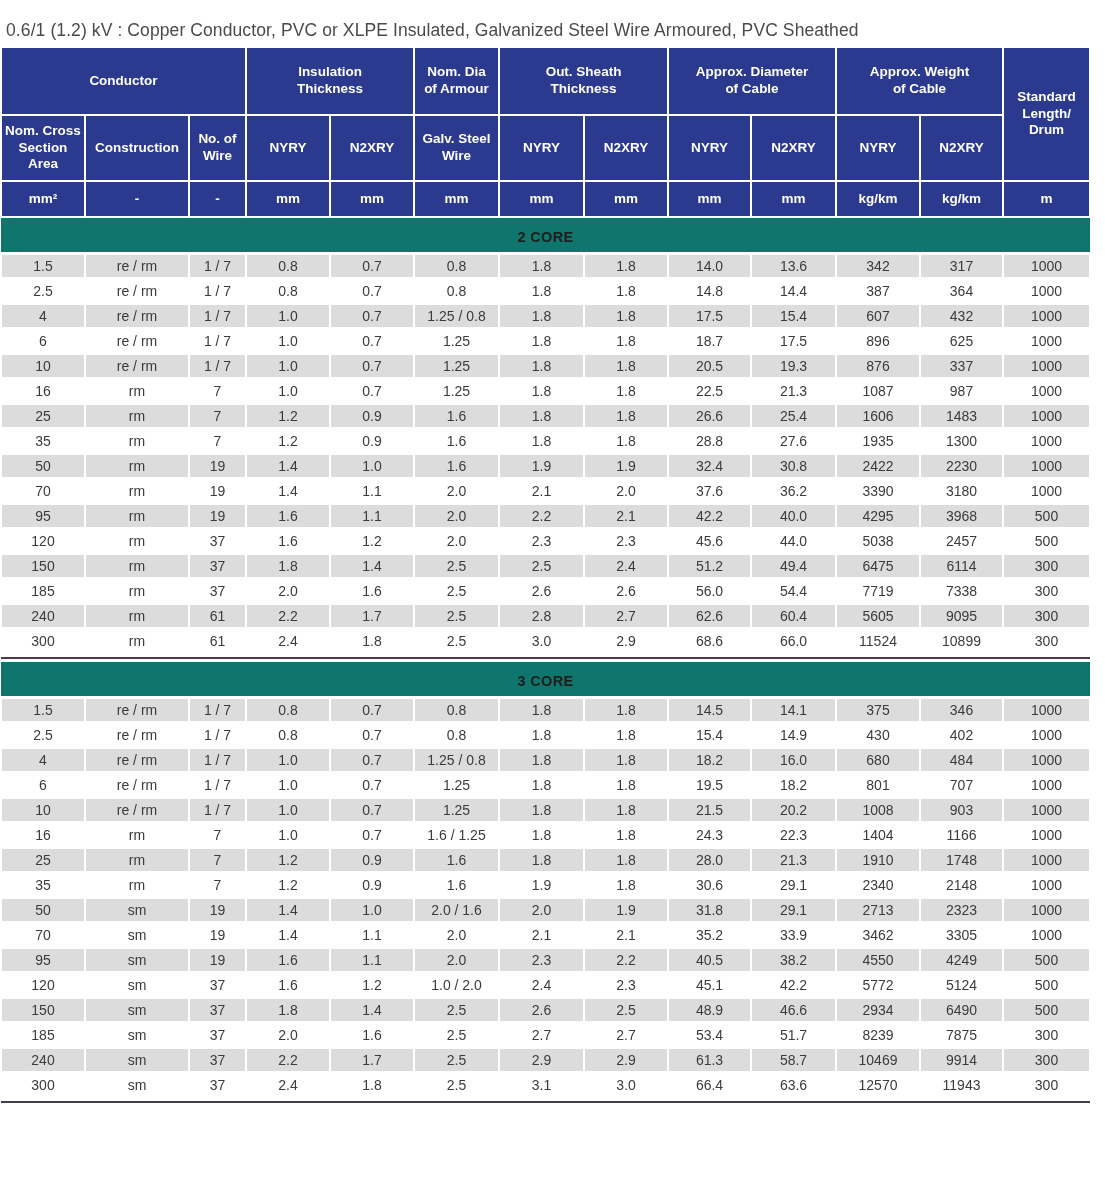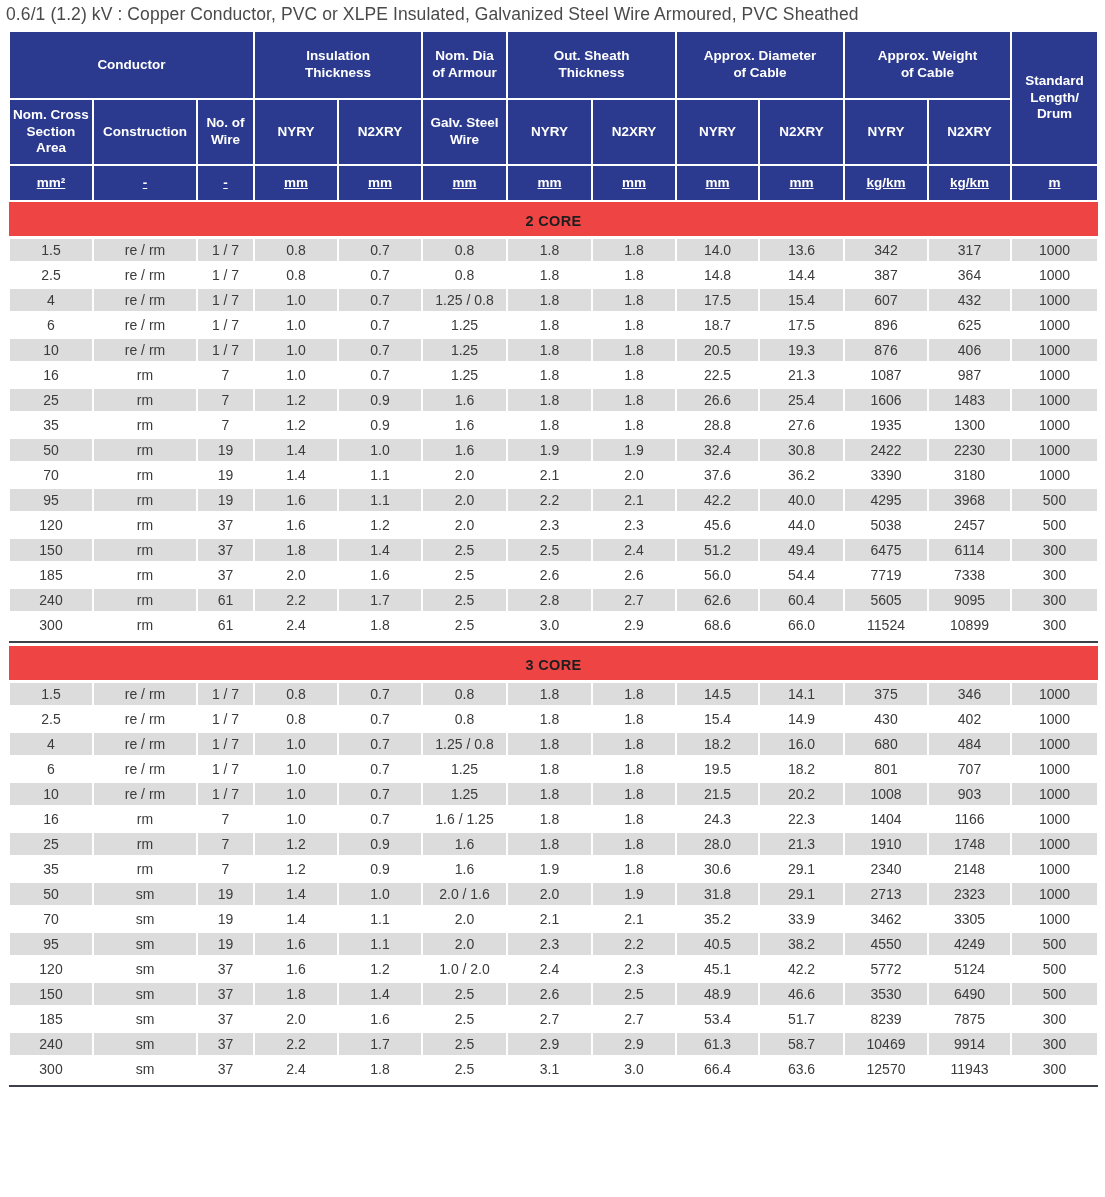--- a/index.html
+++ b/index.html
@@ -11,62 +11,62 @@
   .page {
     width: 1105px;
     height: 1197px;
     background: #ffffff;
     overflow: hidden;
     box-sizing: border-box;
   }
   .title {
     font-size: 17.5px;
     color: var(--title-text, #4a4a4a);
-    margin: 4px 0 5px 6px;
+    margin: 20px 0 5px 6px;
     letter-spacing: 0.1px;
   }
   table.spec {
     border-collapse: collapse;
     table-layout: fixed;
     width: 1089px;
-    margin-left: 8px;
+    margin-left: 0;
   }
   th.hg, th.sh, th.un {
     background: var(--navy, #2b3a8e);
     color: var(--header-text, #ffffff);
     font-weight: bold;
     text-align: center;
     vertical-align: middle;
     white-space: pre-line;
     border: 2px solid #ffffff;
     padding: 0 2px;
     line-height: 1.25;
   }
   th.hg { height: 66px; font-size: 13.5px; }
   th.sh { height: 64px; font-size: 13.5px; }
-  th.un { height: 34px; font-size: 13.5px; text-decoration: underline; }
+  th.un { height: 34px; font-size: 13.5px; }
   td.cell {
     text-align: center;
     font-size: 14px;
     color: var(--body-text, #3b3b3b);
     height: 22px;
     line-height: 22px;
     padding: 0;
     border: 3px solid #ffffff;
     border-left-width: 2px;
     border-right-width: 2px;
     background: #ffffff;
   }
   tr.striped td.cell { background: var(--stripe, #dcdcdc); }
   td.stitle {
     text-align: center;
     font-weight: bold;
     font-size: 14.5px;
     color: #1e1e1e;
-    background: #ef4444;
+    background: #0f766e;
     height: 30px;
     padding: 4px 0 0 0;
     letter-spacing: 0.3px;
   }
   tr.seprow td { padding: 0; border: none; background: #ffffff; }
   .sepline {
     height: 2px;
     background: var(--divider, #3c4049);
     margin: 2px 0 3px 0;
   }
@@ -212,21 +212,21 @@
           <td class="cell">re / rm</td>
           <td class="cell">1 / 7</td>
           <td class="cell">1.0</td>
           <td class="cell">0.7</td>
           <td class="cell">1.25</td>
           <td class="cell">1.8</td>
           <td class="cell">1.8</td>
           <td class="cell">20.5</td>
           <td class="cell">19.3</td>
           <td class="cell">876</td>
-          <td class="cell">406</td>
+          <td class="cell">337</td>
           <td class="cell">1000</td>
         </tr>
         <tr class="plain">
           <td class="cell">16</td>
           <td class="cell">rm</td>
           <td class="cell">7</td>
           <td class="cell">1.0</td>
           <td class="cell">0.7</td>
           <td class="cell">1.25</td>
           <td class="cell">1.8</td>
@@ -579,21 +579,21 @@
           <td class="cell">150</td>
           <td class="cell">sm</td>
           <td class="cell">37</td>
           <td class="cell">1.8</td>
           <td class="cell">1.4</td>
           <td class="cell">2.5</td>
           <td class="cell">2.6</td>
           <td class="cell">2.5</td>
           <td class="cell">48.9</td>
           <td class="cell">46.6</td>
-          <td class="cell">3530</td>
+          <td class="cell">2934</td>
           <td class="cell">6490</td>
           <td class="cell">500</td>
         </tr>
         <tr class="plain">
           <td class="cell">185</td>
           <td class="cell">sm</td>
           <td class="cell">37</td>
           <td class="cell">2.0</td>
           <td class="cell">1.6</td>
           <td class="cell">2.5</td>

